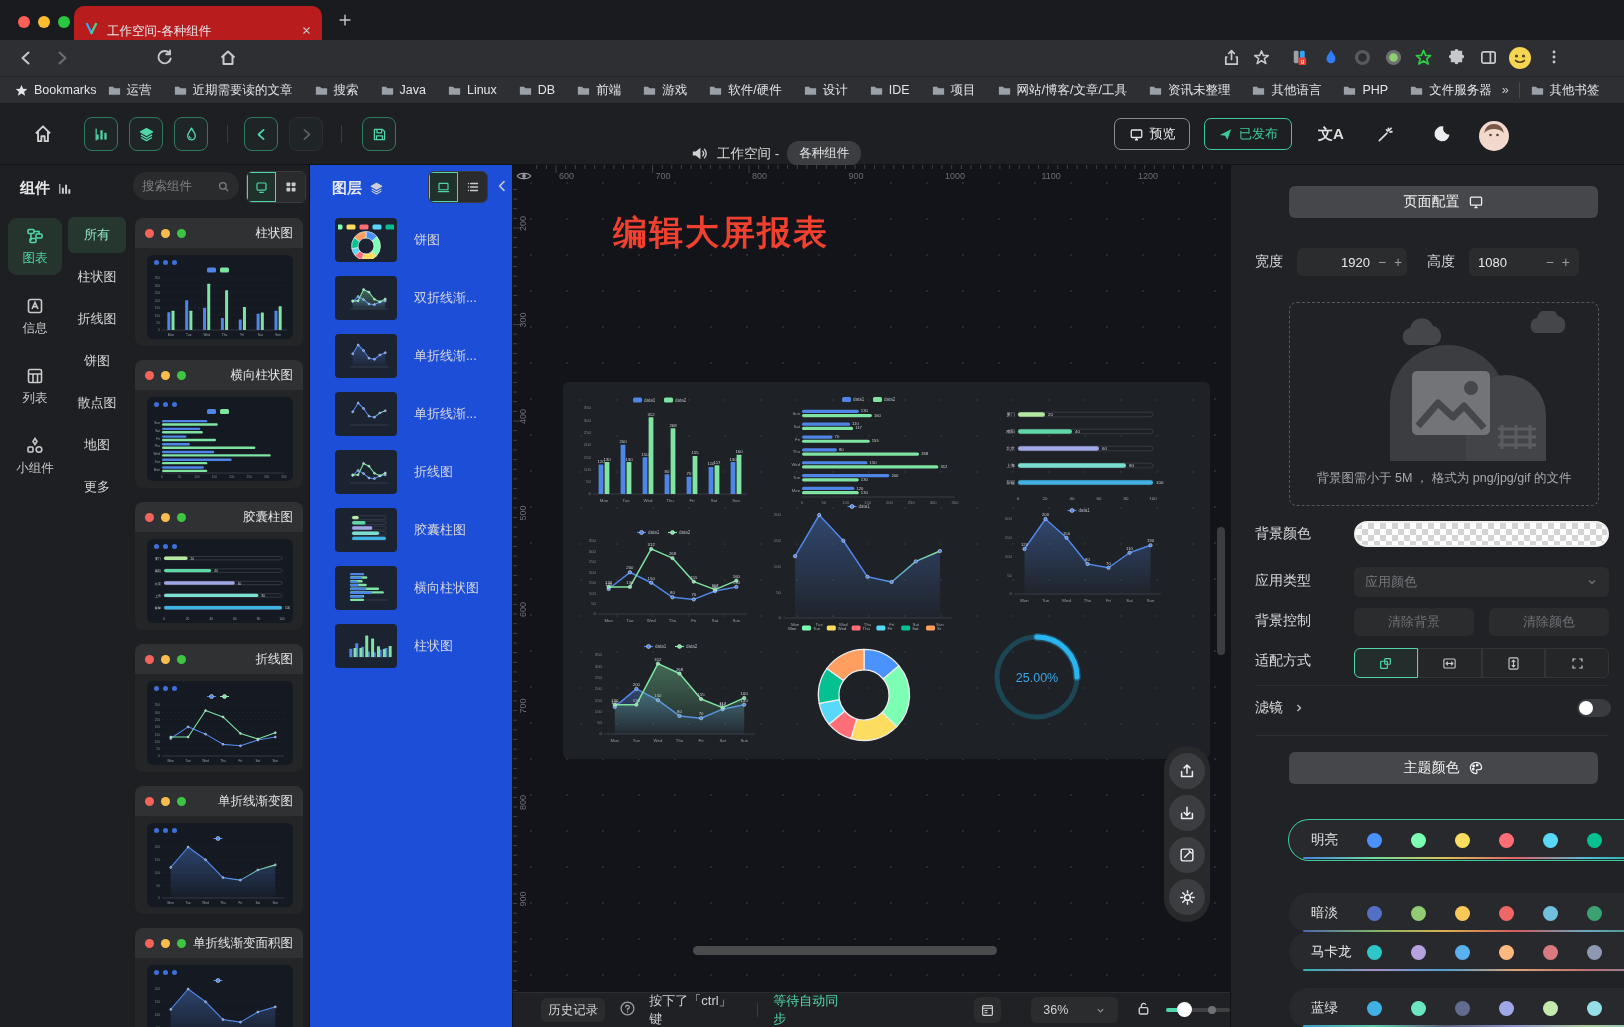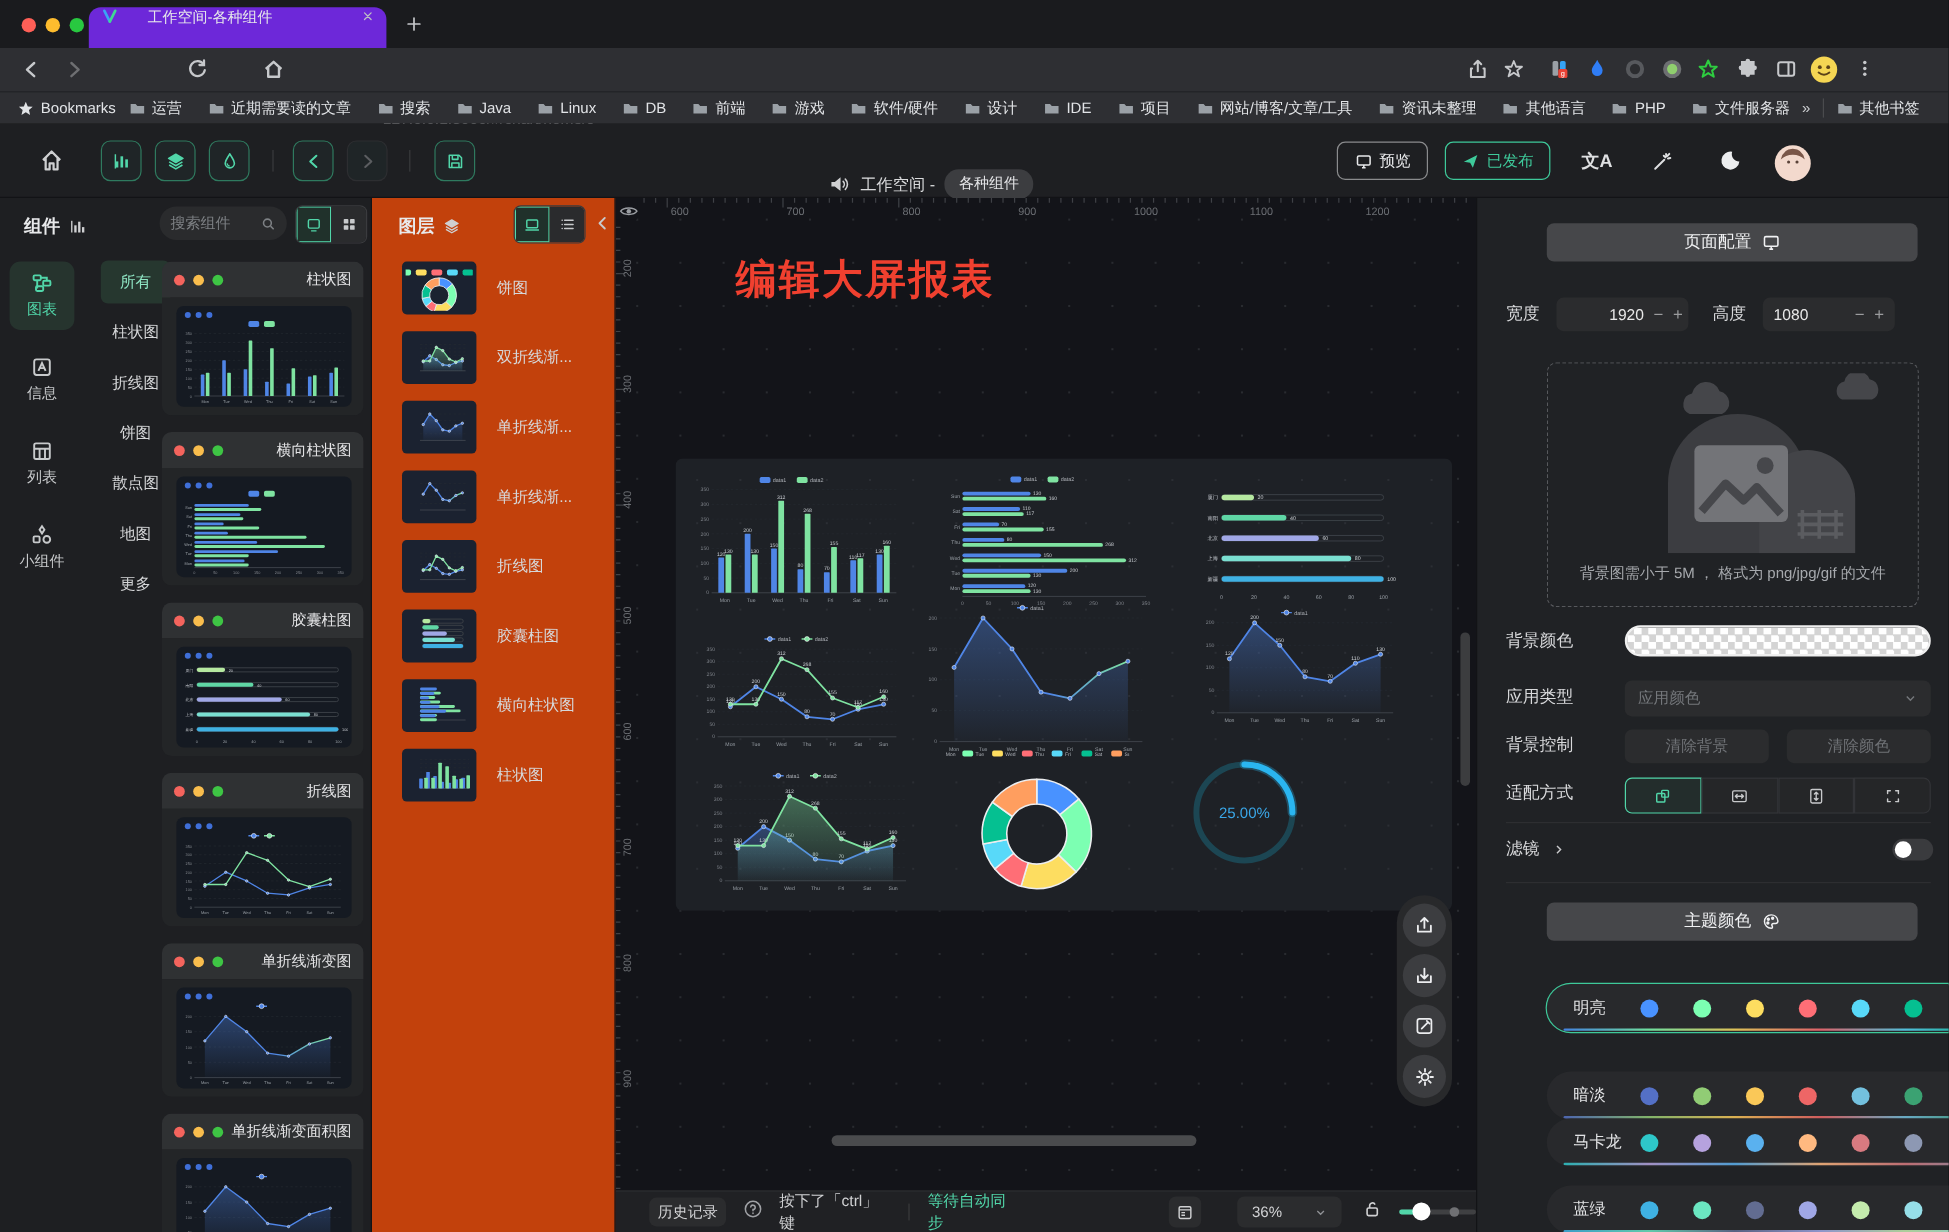--- a/index.html
+++ b/index.html
@@ -3,48 +3,48 @@
 <meta charset="utf-8">
 <style>
   html,body{margin:0;padding:0;background:#000;}
   *{box-sizing:border-box;font-family:"Liberation Sans","DejaVu Sans",sans-serif;}
   .stage{position:relative;width:1624px;height:1027px;background:#1b1c1e;overflow:hidden;}
   .abs{position:absolute;}
   .flex{display:flex;align-items:center;}
   
   .tabstrip{left:0;top:0;width:1624px;height:40px;background:#1a1b1e;}
   .tl{width:12px;height:12px;border-radius:50%;display:inline-block;margin-right:8px;}
-  .tab{left:74px;top:6px;width:248px;height:34px;background:#6d28d9;border-radius:10px 10px 0 0;display:flex;align-items:flex-start;padding:0 10px;gap:24px;}
+  .tab{left:74px;top:6px;width:248px;height:34px;background:#b91c1c;border-radius:10px 10px 0 0;display:flex;align-items:flex-end;padding:0 10px;gap:8px;}
   .tab-title{color:#e6e7ea;font-size:12.5px;flex:1;white-space:nowrap;overflow:hidden;}
   .navbar{left:0;top:40px;width:1624px;height:36px;background:#2e2f33;}
   .nav-ic{position:absolute;top:8px;width:20px;height:20px;}
   .urlbar{left:285px;top:45px;width:700px;height:27px;background:#1d1e21;border-radius:14px;display:flex;align-items:center;padding:0 12px;gap:8px;}
   .url-text{color:#e8eaed;font-size:13px;}
   .bookmarks{left:0;top:76px;width:1624px;height:27px;background:#2e2f33;border-top:1px solid #222327;display:flex;align-items:center;padding:0 14px;gap:10px;overflow:hidden;}
   .bm-item{display:flex;align-items:center;gap:5px;color:#e2e4e7;font-size:12.5px;white-space:nowrap;}
   
   .appbar{left:0;top:103px;width:1624px;height:62px;background:#1e1f22;border-bottom:1px solid #121316;}
   .hbtn{position:absolute;top:14px;width:34px;height:34px;border:1px solid #2f7a5f;border-radius:8px;display:flex;align-items:center;justify-content:center;background:rgba(81,214,169,.04);}
   .hbtn.dim{border-color:#2d2e31;}
   .vdiv{position:absolute;top:22px;width:1px;height:18px;background:#3a3b3e;}
   .ws-badge{background:#3c3d40;border-radius:12px;padding:4px 12px;color:#e4e5e7;font-size:12.5px;}
   .pill-btn{position:absolute;top:15px;height:32px;border-radius:7px;display:flex;align-items:center;justify-content:center;gap:6px;font-size:13px;padding:0 12px;}
   
   .comp-panel{left:0;top:165px;width:310px;height:862px;background:#1e1f22;border-right:1px solid #121316;}
-  .layers-panel{left:310px;top:165px;width:203px;height:862px;background:#c2410c;border-right:1px solid #121316;}
+  .layers-panel{left:310px;top:165px;width:203px;height:862px;background:#1d4ed8;border-right:1px solid #121316;}
   .canvas{left:513px;top:165px;width:717px;height:862px;background:#131419;overflow:hidden;}
   .dotgrid{background-image:radial-gradient(#292b30 1px,transparent 1.3px);background-size:36px 36px;}
   .config{left:1230px;top:165px;width:394px;height:862px;background:#202225;border-left:1px solid #121316;}
   .panel-title{color:#e8e9eb;font-size:15px;font-weight:bold;}
   .search-pill{left:133px;top:7px;width:106px;height:28px;background:#2a2b2d;border-radius:14px;display:flex;align-items:center;padding:0 9px;gap:5px;color:#7d8084;font-size:12.5px;}
   .tgl{width:29px;height:30px;display:flex;align-items:center;justify-content:center;background:#2a2b2d;}
   .tgl.on{background:#20312b;border:1px solid #51d6a9;}
   .side-tab{width:54px;border-radius:9px;display:flex;flex-direction:column;align-items:center;gap:4px;padding:8px 0;color:#c8cacc;font-size:12.5px;}
   .side-tab.on{background:#26342e;color:#51d6a9;}
-  .cat{width:58px;height:36px;display:flex;align-items:center;justify-content:center;color:#d5d6d8;font-size:13px;border-radius:6px;margin:3px 16px;}
+  .cat{width:58px;height:36px;display:flex;align-items:center;justify-content:center;color:#d5d6d8;font-size:13px;border-radius:6px;margin:3px 0;}
   .cat.on{background:#26372f;color:#8fe6c4;}
   .card{width:168px;height:128px;border-radius:8px;overflow:hidden;margin-bottom:14px;flex:none;}
   .card-h{height:30px;background:#2f3133;display:flex;align-items:center;padding:0 10px;gap:7px;}
   .card-b{height:98px;background:#232527;position:relative;}
   .mini-dot{width:9px;height:9px;border-radius:50%;}
   .card-title{flex:1;text-align:right;color:#e4e4e6;font-size:12.5px;}
   .inner-chart{position:absolute;left:12px;top:7px;width:146px;height:84px;background:#151a22;border-radius:6px;overflow:hidden;}
   .bdots{position:absolute;left:7px;top:5px;display:flex;gap:4px;}
   .bdot{width:5px;height:5px;border-radius:50%;background:#3f6fd8;}
   .layer-item{display:flex;align-items:center;gap:17px;margin-bottom:14px;}

